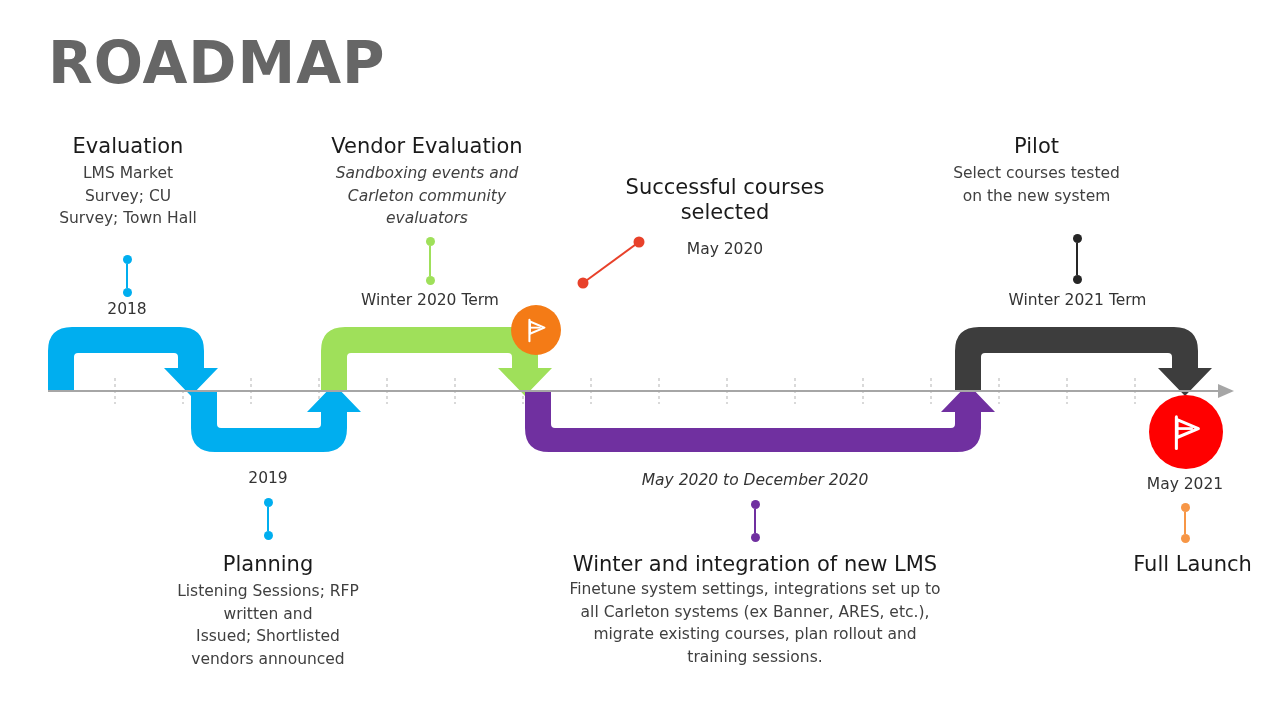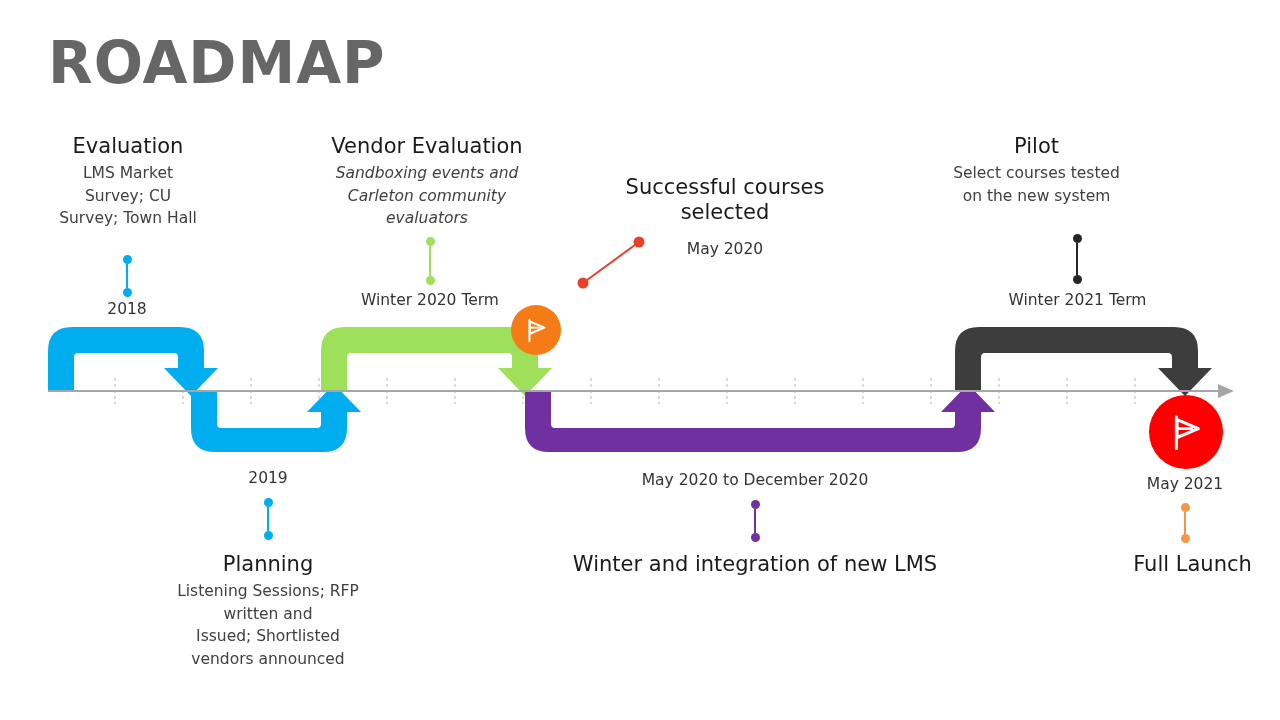--- a/index.html
+++ b/index.html
@@ -186,30 +186,34 @@
   <div class="ms" style="left:335px; top:290px; width:190px;">
     <div class="ms-date">Winter 2020 Term</div>
   </div>
 
   <div class="ms" style="left:620px; top:175px; width:210px;">
     <div class="ms-title wrapit" style="white-space:pre-line;">Successful courses
 selected</div>
     <div class="ms-date" style="margin-top:14px;">May 2020</div>
   </div>
 
-  <div class="ms" style="left:605px; top:470px; width:300px;">
+  <div class="ms" style="left:605px; top:470px; width:300px;font-style:italic;">
     <div class="ms-date">May 2020 to December 2020</div>
   </div>
   <div class="conn" style="left:750px; top:500px; height:42px;">
     <div class="dot" style="background:#7030A0;"></div>
     <div class="stem" style="background:#7030A0;"></div>
     <div class="dot" style="background:#7030A0;"></div>
   </div>
   <div class="ms" style="left:530px; top:552px; width:450px;">
     <div class="ms-title">Winter and integration of new LMS</div>
+    <div class="ms-desc" style="white-space:pre-line; margin-top:1px;">Finetune system settings, integrations set up to
+all Carleton systems (ex Banner, ARES, etc.),
+migrate existing courses, plan rollout and
+training sessions.</div>
   </div>
 
   <div class="ms" style="left:919px; top:134px; width:235px;">
     <div class="ms-title">Pilot</div>
     <div class="ms-desc" style="white-space:pre-line;">Select courses tested
 on the new system</div>
   </div>
   <div class="conn" style="left:1072px; top:234px; height:50px;">
     <div class="dot" style="background:#262626;"></div>
     <div class="stem" style="background:#262626;"></div>

